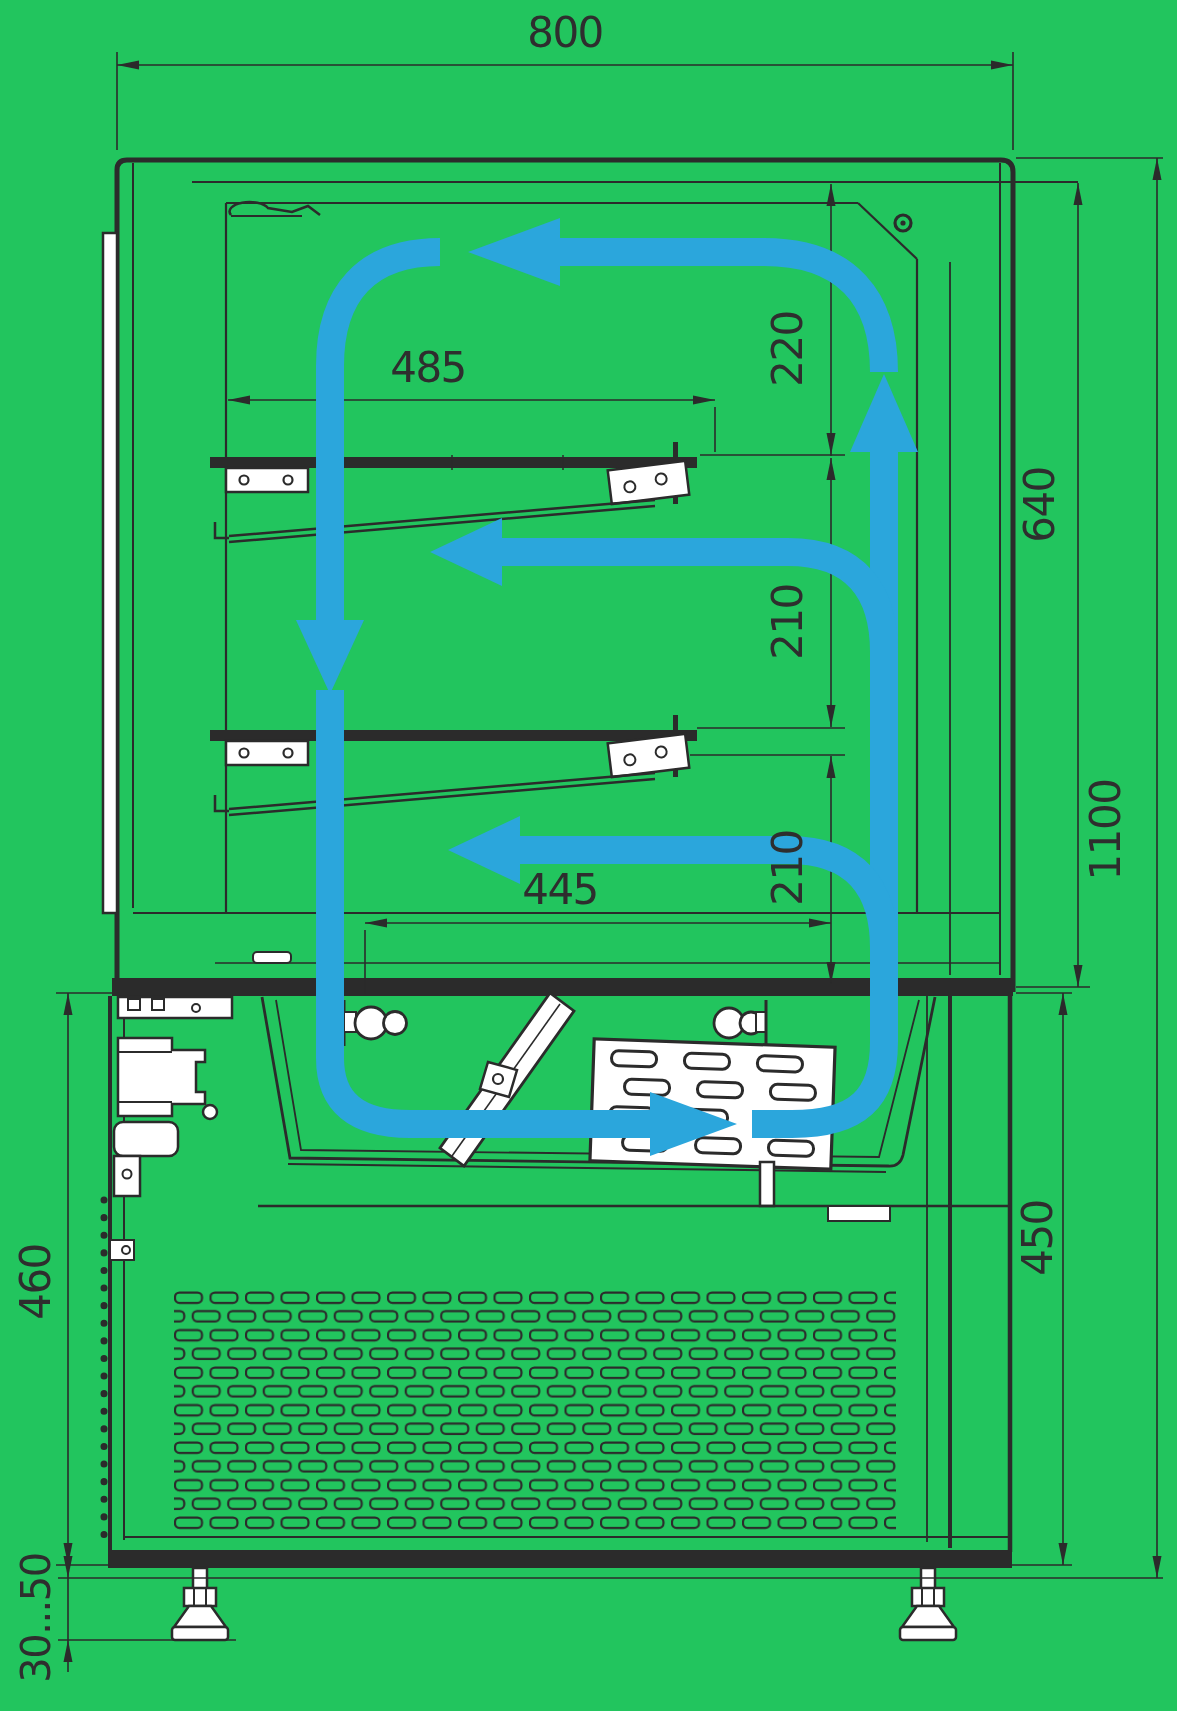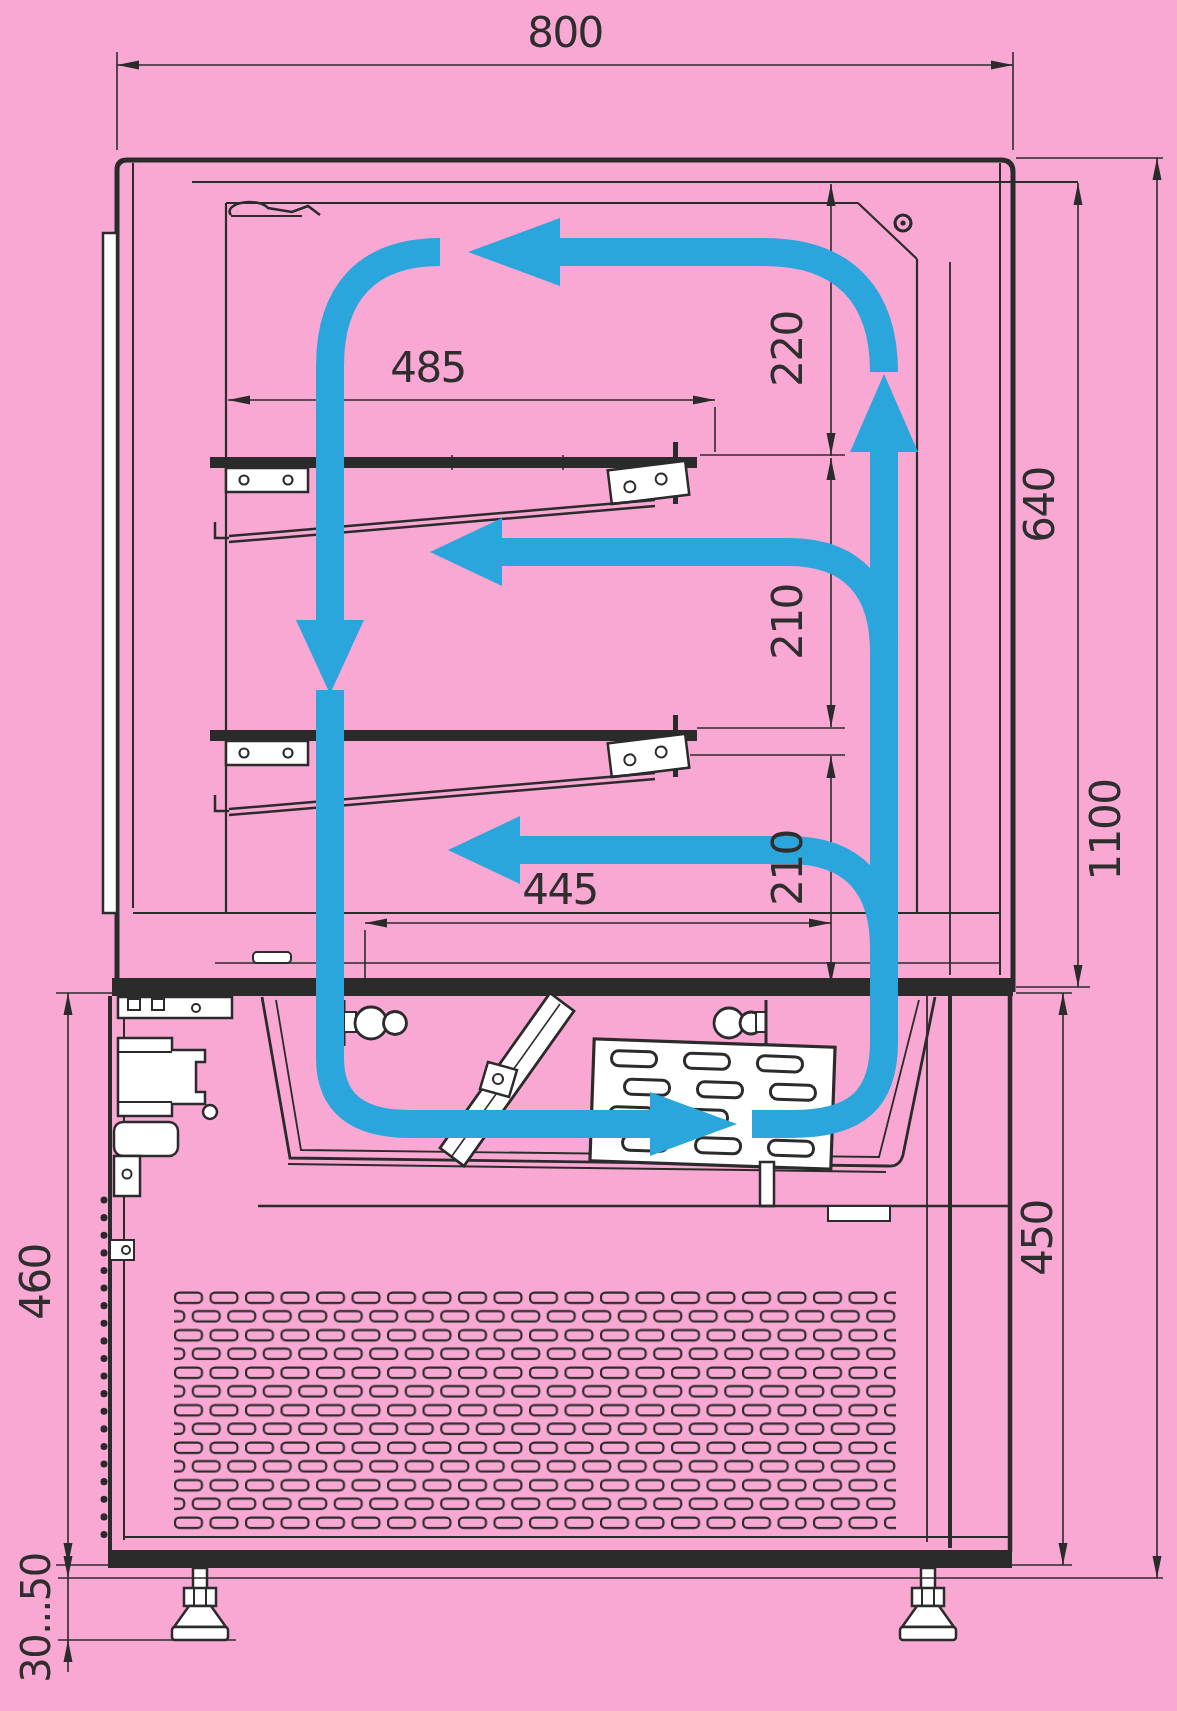--- a/index.html
+++ b/index.html
@@ -1,16 +1,16 @@
 <!DOCTYPE html>
 <html><head>
 <meta charset="utf-8">
 <style>
   html,body{margin:0;padding:0;background:#ffffff;}
-  .stage{width:1177px;height:1711px;position:relative;background:#f9a8d4;}
+  .stage{width:1177px;height:1711px;position:relative;background:#22c55e;}
   svg{display:block;}
   .ln{stroke:#2b2b2b;fill:none;}
   .fillln{fill:#2b2b2b;stroke:none;}
   .wht{fill:#ffffff;stroke:#2b2b2b;}
   .dim{font-family:"DejaVu Sans","Liberation Sans",sans-serif;font-size:42px;fill:#2e2e2e;letter-spacing:-1.5px;}
   .dim.small{font-size:40px;}
   .flow{stroke:#2ba6dc;stroke-width:28;fill:none;}
   .flowhead{fill:#2ba6dc;stroke:none;}
   text{user-select:none;}
 </style>

